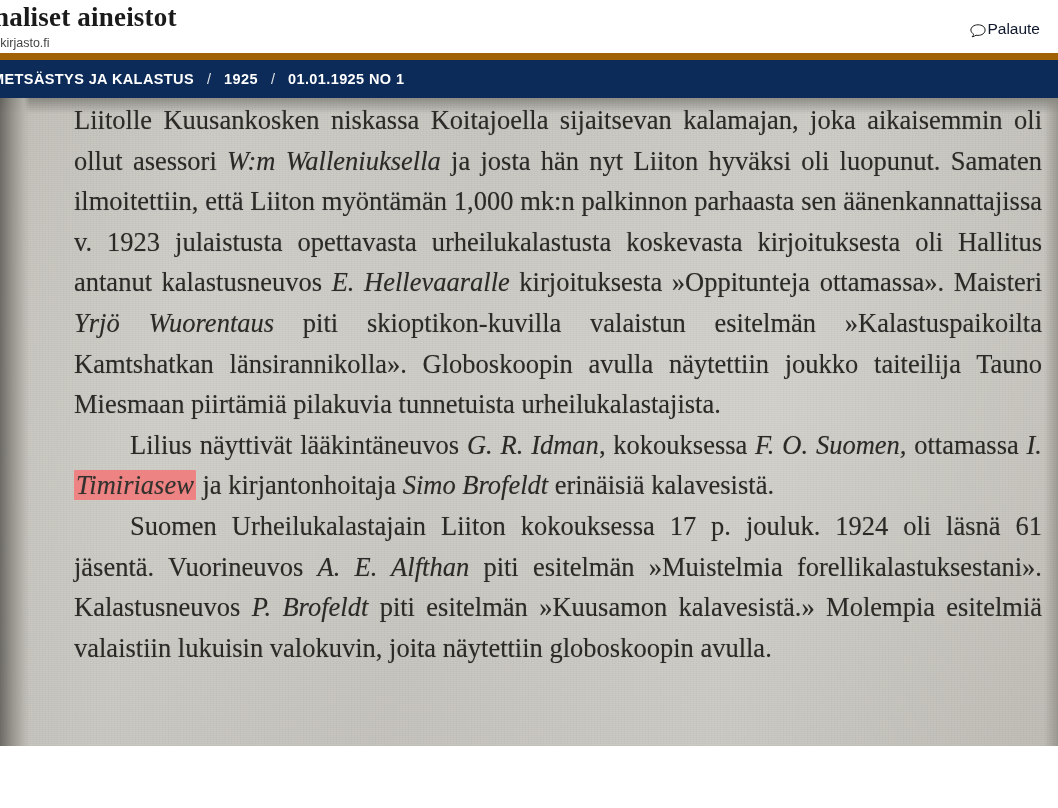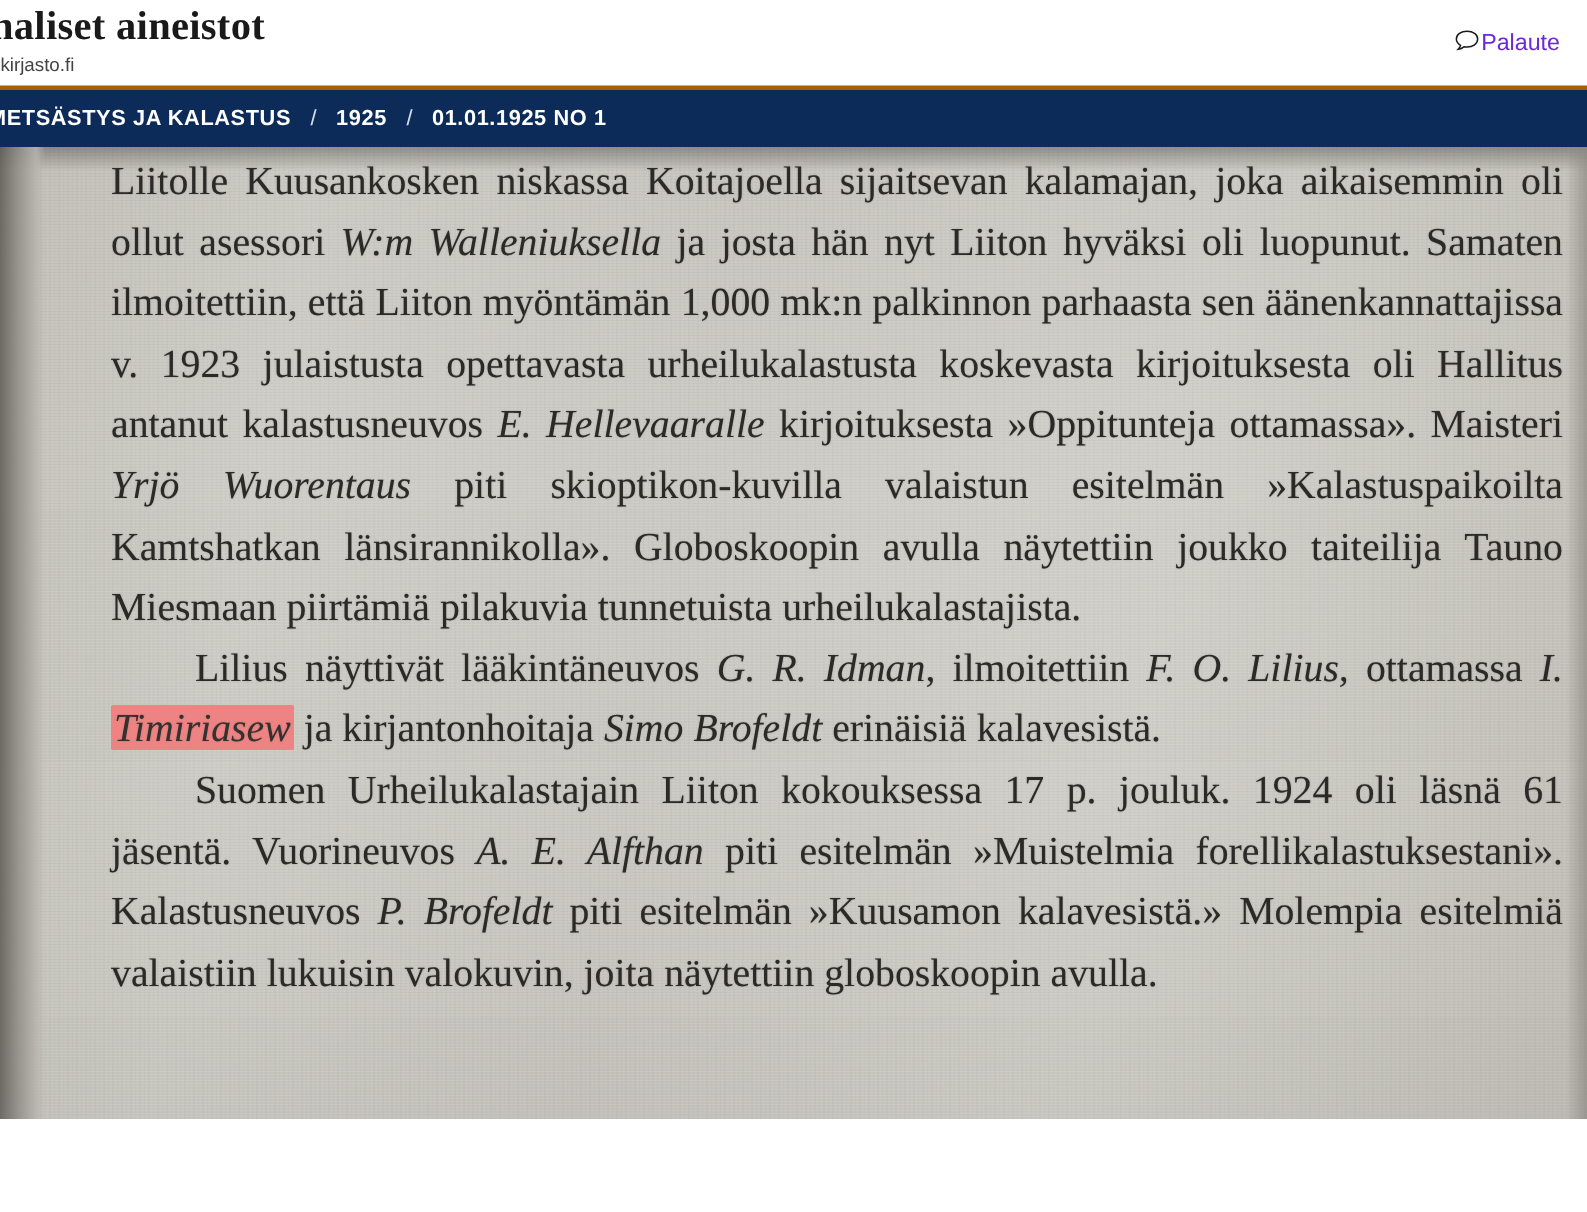--- a/index.html
+++ b/index.html
@@ -12,21 +12,21 @@
     overflow: hidden;
     background: #ffffff;
     font-family: "Liberation Sans", sans-serif;
   }
 
   
   .site-header {
     position: relative;
     height: 60px;
     background: #ffffff;
-    border-bottom: 3px solid #a16207;
+    border-bottom: 7px solid #a16207;
     box-sizing: border-box;
     padding-left: 36px;
   }
   .site-title {
     position: absolute;
     left: -6px;
     top: 2px;
     font-family: "Liberation Serif", serif;
     font-size: 27px;
     font-weight: bold;
@@ -40,24 +40,24 @@
     top: 36px;
     font-size: 12.5px;
     color: #444;
     white-space: nowrap;
   }
   .feedback-btn {
     position: absolute;
     right: 18px;
     top: 20px;
     display: flex;
-    align-items: flex-start;
+    align-items: flex-end;
     gap: 1px;
     font-size: 15.5px;
-    color: #6d28d9;
+    color: #0f172a;
     cursor: pointer;
     background: none;
     border: none;
     padding: 0;
     font-family: "Liberation Sans", sans-serif;
   }
   .speech-icon {
     width: 16px;
     height: 14px;
     display: inline-block;
@@ -190,16 +190,16 @@
 </div>
 
 <div class="page-area">
   <div class="scan"></div>
   <div class="top-shadow"></div>
   <div class="gutter-left"></div>
   <div class="gutter-right"></div>
 
   <div class="ocr-text">
     <p id="para-0"><span>Liitolle Kuusankosken niskassa Koitajoella sijaitsevan kalamajan, joka aikaisemmin oli ollut asessori </span><span class="i">W:m Walleniuksella</span><span> ja josta hän nyt Liiton hyväksi oli luopunut.  Samaten ilmoitettiin, että Liiton myöntämän 1,000 mk:n palkinnon parhaasta sen äänenkannattajissa v. 1923 julaistusta opettavasta urheilukalastusta koskevasta kirjoituksesta oli Hallitus antanut kalastusneuvos </span><span class="i">E. Hellevaaralle</span><span> kirjoituksesta »Oppitunteja ottamassa».  Maisteri </span><span class="i">Yrjö Wuorentaus</span><span> piti skioptikon-kuvilla valaistun esitelmän »Kalastuspaikoilta Kamtshatkan länsirannikolla».  Globoskoopin avulla näytettiin joukko taiteilija Tauno Miesmaan piirtämiä pilakuvia tunnetuista urheilukalastajista.</span></p>
-    <p class="indent" id="para-1"><span>Lilius näyttivät lääkintäneuvos </span><span class="i">G. R. Idman</span><span>, ilmoitettiin </span><span class="i">F. O. Lilius,</span><span> ottamassa </span><span class="i">I. </span><span class="i highlight">Timiriasew</span><span> ja kirjantonhoitaja </span><span class="i">Simo Brofeldt</span><span> erinäisiä kalavesistä.</span></p>
+    <p class="indent" id="para-1"><span>Lilius näyttivät lääkintäneuvos </span><span class="i">G. R. Idman</span><span>, kokouksessa </span><span class="i">F. O. Suomen,</span><span> ottamassa </span><span class="i">I. </span><span class="i highlight">Timiriasew</span><span> ja kirjantonhoitaja </span><span class="i">Simo Brofeldt</span><span> erinäisiä kalavesistä.</span></p>
     <p class="indent" id="para-2"><span>Suomen Urheilukalastajain Liiton kokouksessa 17 p. jouluk. 1924 oli läsnä 61 jäsentä.  Vuorineuvos </span><span class="i">A. E. Alfthan</span><span> piti esitelmän »Muistelmia forellikalastuksestani».  Kalastusneuvos </span><span class="i">P. Brofeldt</span><span> piti esitelmän »Kuusamon kalavesistä.»  Molempia esitelmiä valaistiin lukuisin valokuvin, joita näytettiin globoskoopin avulla.</span></p>
   </div>
 </div>
 
 </body></html>

